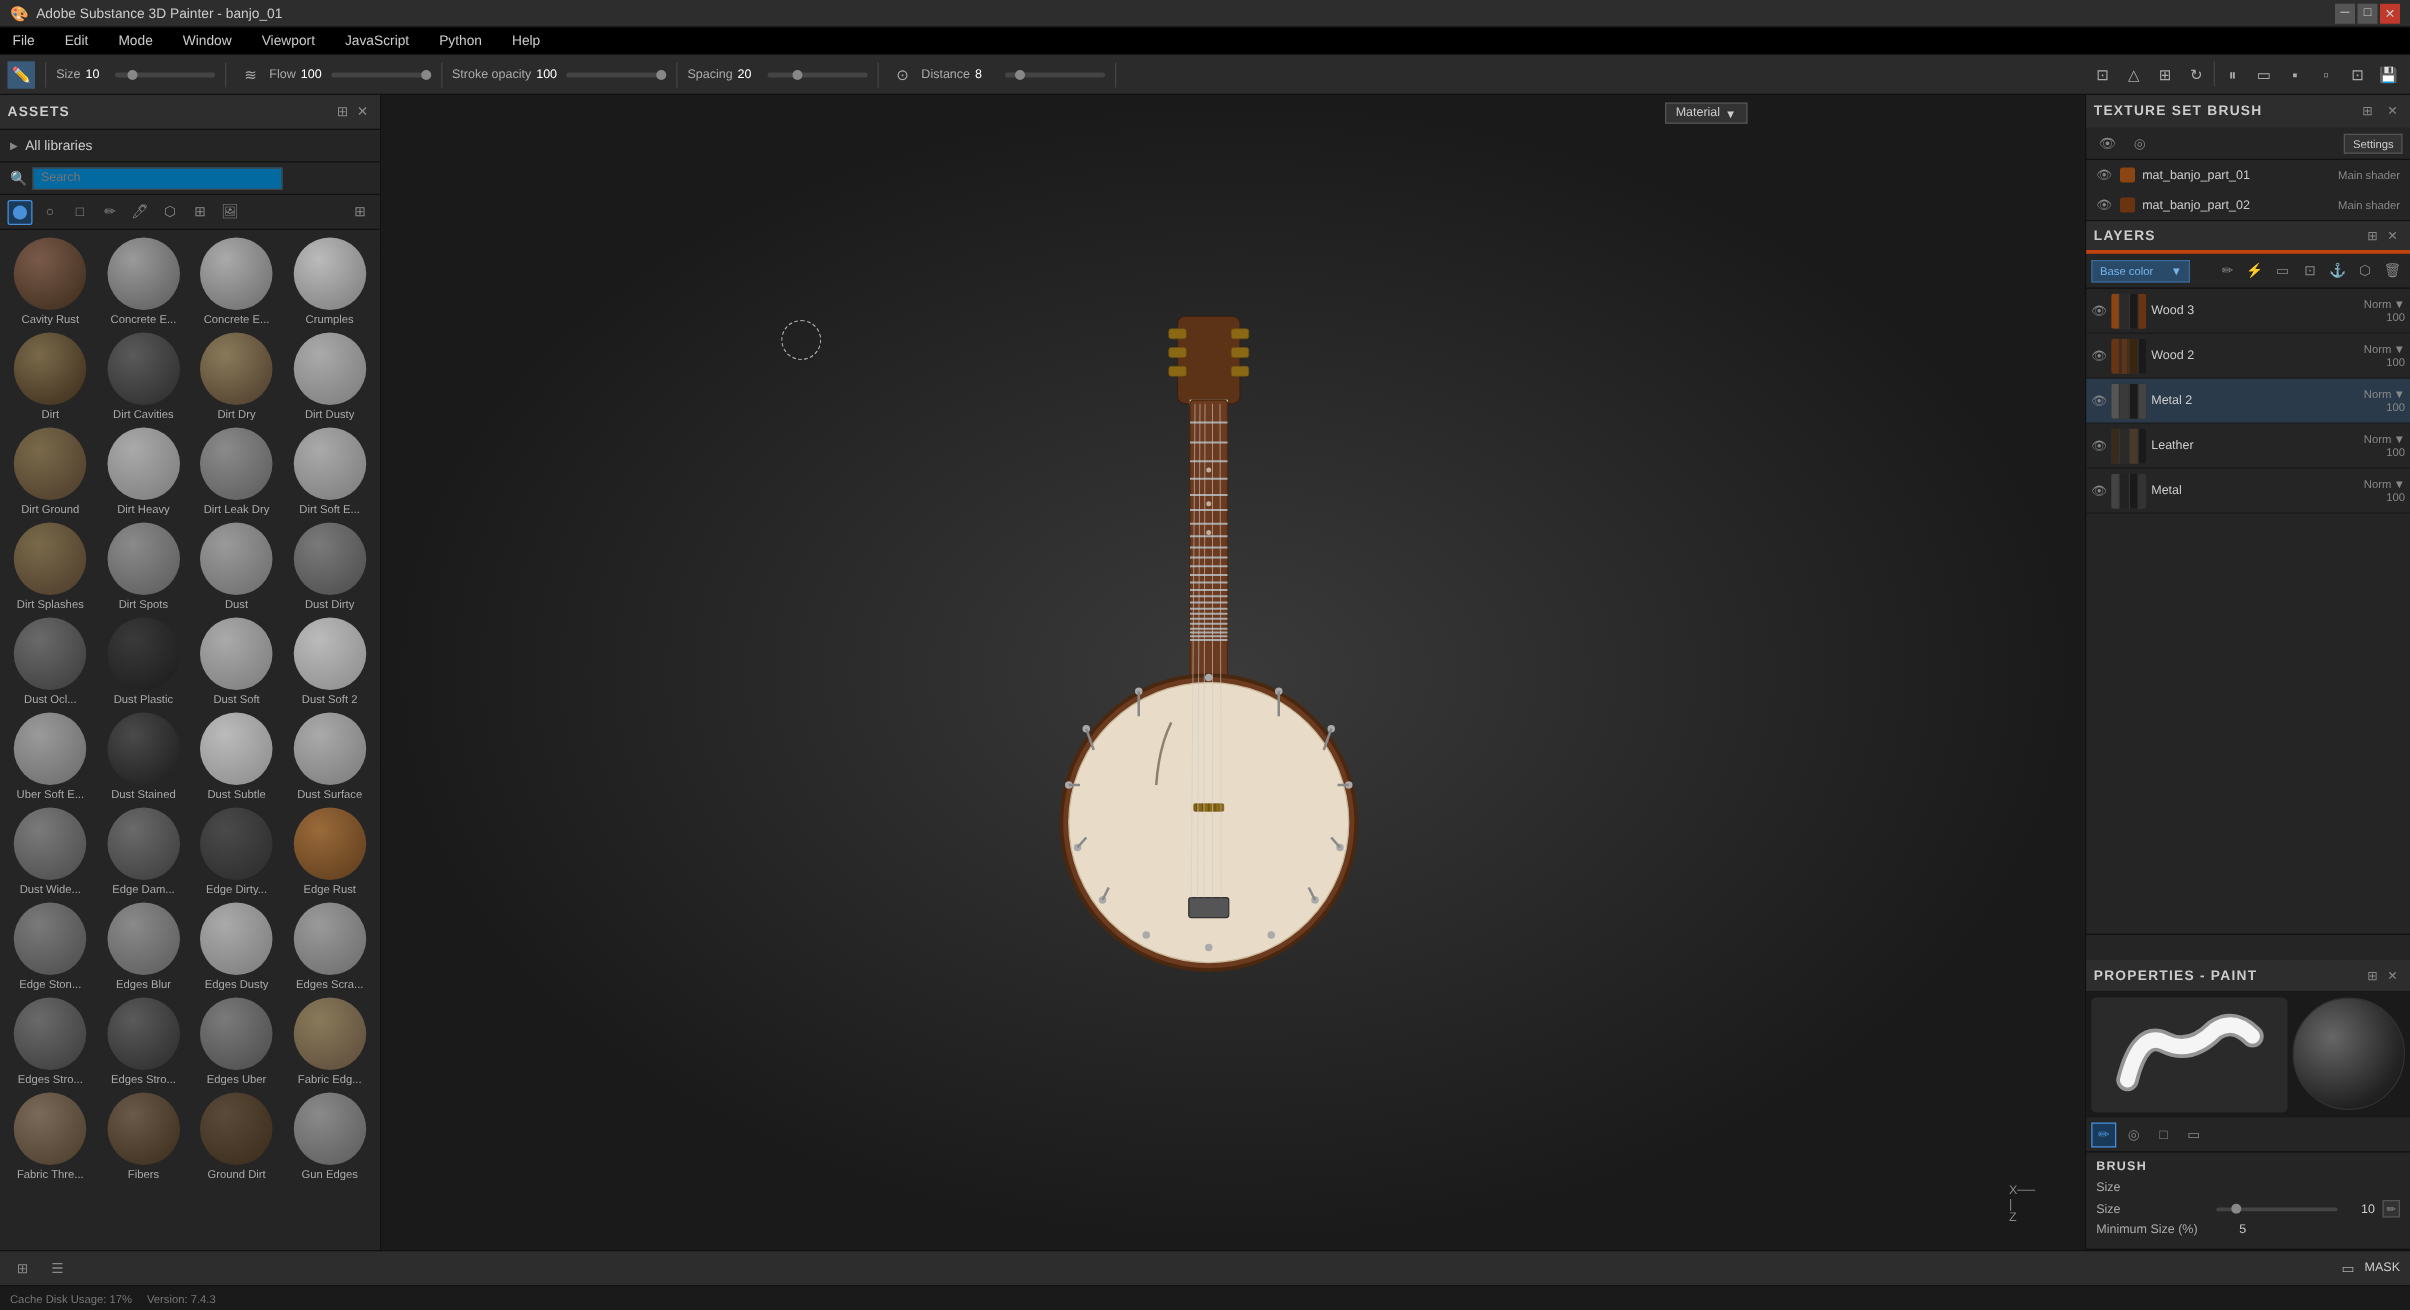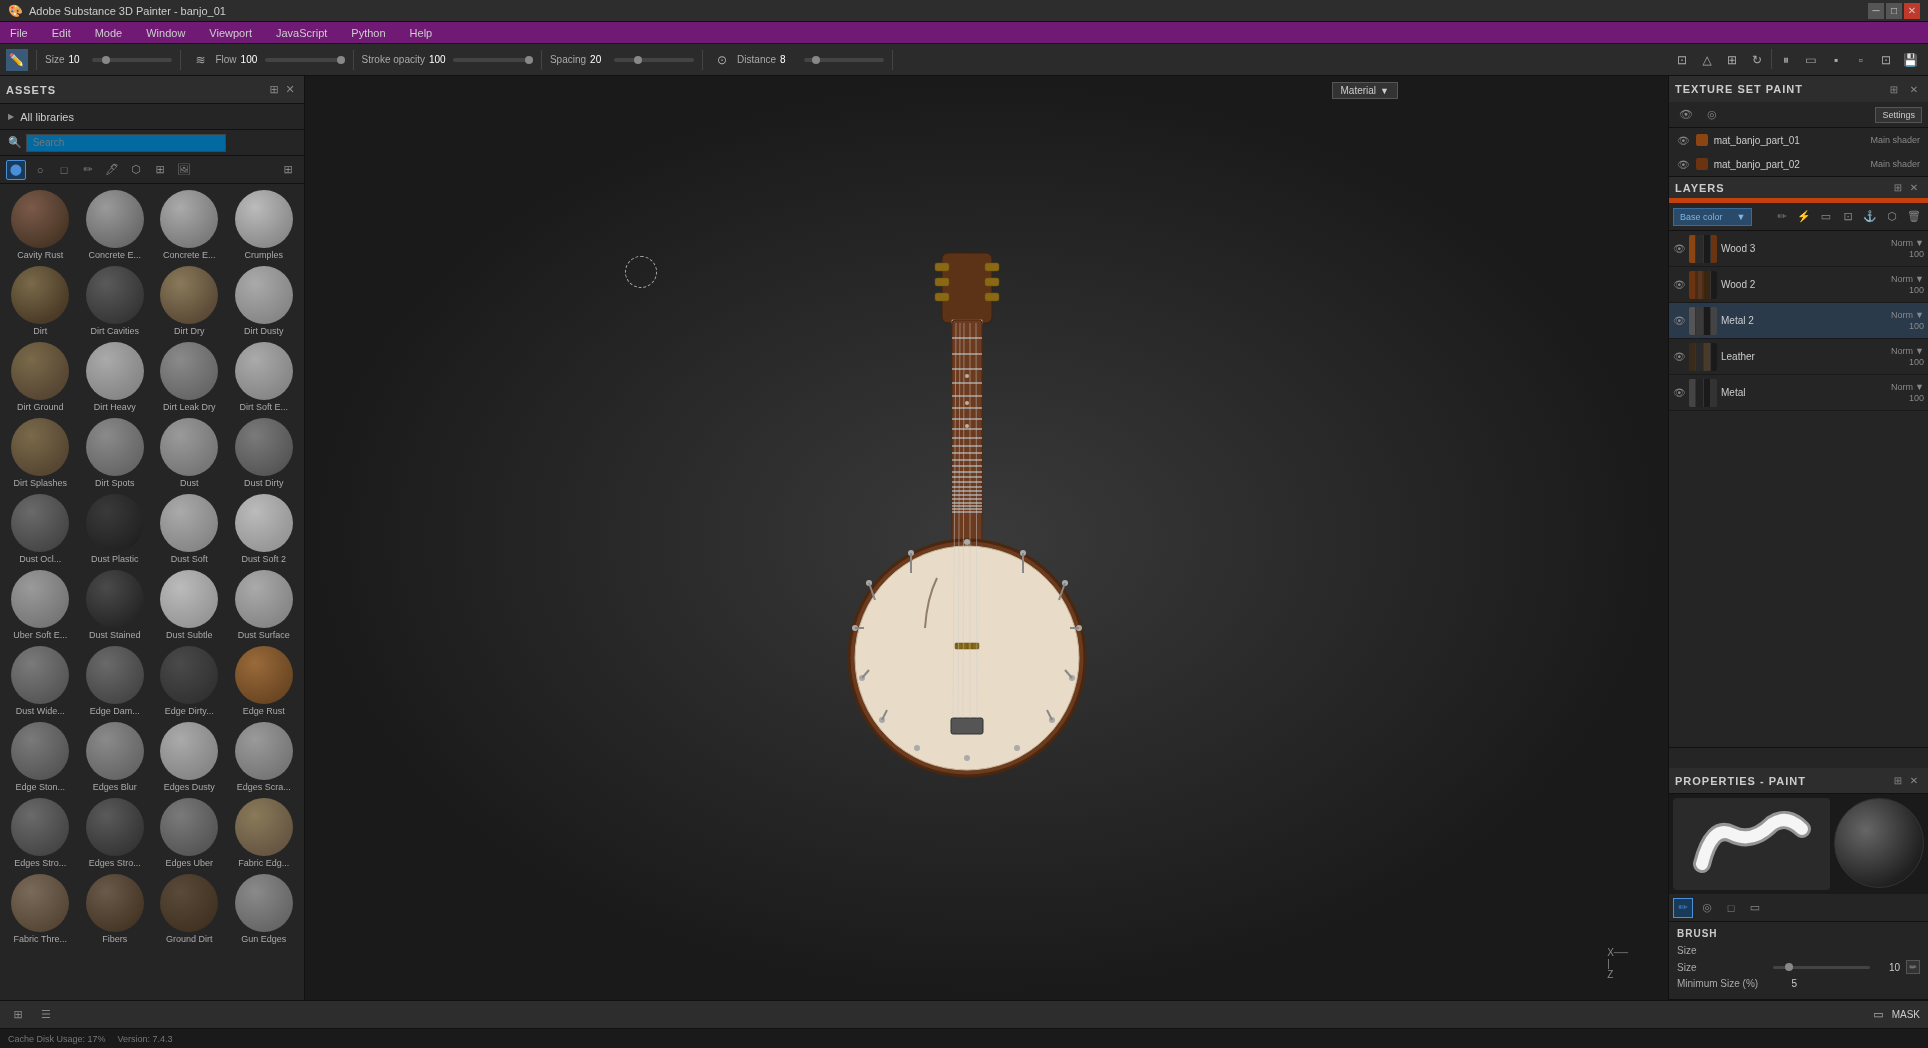--- a/index.html
+++ b/index.html
@@ -34,21 +34,21 @@
       border: none;
       color: #ccc;
       font-size: 10px;
       cursor: pointer;
       display: flex; align-items: center; justify-content: center;
     }
     .title-btn.close { background: #c0392b; }
 
     
     #menubar {
-      background: #701a75;
+      background: #000000;
       height: 22px;
       display: flex;
       align-items: center;
       padding: 0 6px;
       gap: 16px;
       border-bottom: 1px solid #111;
       flex-shrink: 0;
     }
     .menu-item {
       color: #ccc;
@@ -379,21 +379,21 @@
       display: flex;
       flex-direction: column;
       min-height: 0;
     }
     #layers-header {
       background: #2d2d2d;
       height: 26px;
       display: flex;
       align-items: center;
       padding: 0 6px;
-      border-bottom: 5px solid #c2410c;
+      border-bottom: 3px solid #c2410c;
     }
 
     #layers-toolbar {
       height: 28px;
       display: flex;
       align-items: center;
       padding: 0 4px;
       gap: 2px;
       border-bottom: 1px solid #111;
     }
@@ -992,21 +992,21 @@
         <span>|</span><br>
         <span>Z</span>
       </div>
     </div>
   </div>
 
   <div id="right-panel">
 
     <div class="right-section">
       <div class="right-section-header">
-        <span class="section-title">TEXTURE SET PAINT</span>
+        <span class="section-title">TEXTURE SET BRUSH</span>
         <button class="section-icon-btn">⊞</button>
         <button class="section-icon-btn">✕</button>
       </div>
 
       <div id="texture-set-header">
         <button class="tex-header-btn">👁</button>
         <button class="tex-header-btn">◎</button>
         <button class="tex-settings-btn">Settings</button>
       </div>
 

